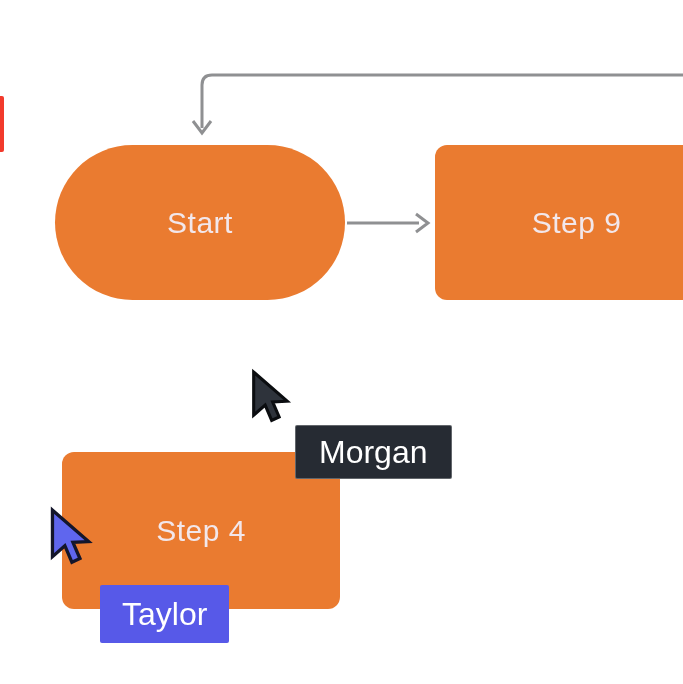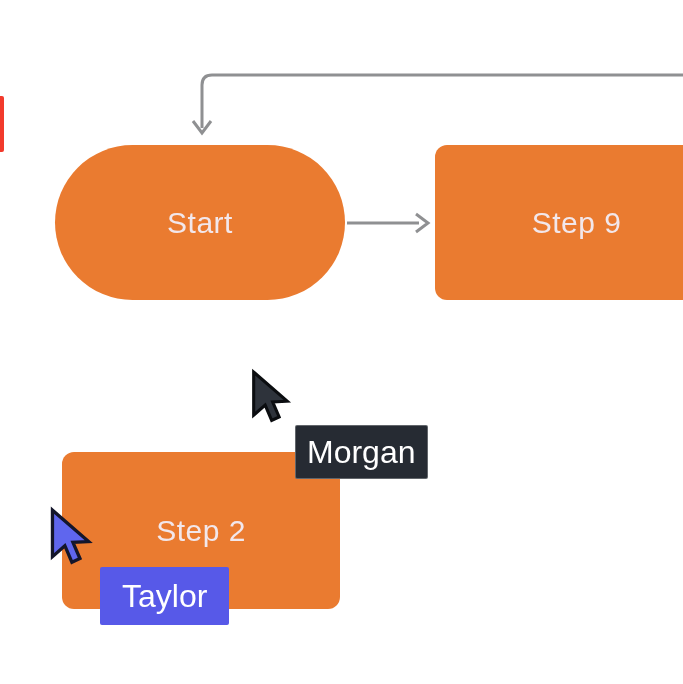--- a/index.html
+++ b/index.html
@@ -72,28 +72,28 @@
   .cursor-label {
     position: absolute;
     z-index: 6;
     font-size: 32px;
     white-space: nowrap;
     user-select: none;
   }
   #morgan-label {
     left: 295px; top: 425px;
     height: 54px; line-height: 52px;
-    padding: 0 11px;
+    padding: 0 23px;
     background: var(--morgan-bg, #262B33);
     color: var(--morgan-text, #ffffff);
     border: 1px solid rgba(255,255,255,0.28);
     border-radius: 2px;
   }
   #taylor-label {
-    left: 100px; top: 567px;
+    left: 100px; top: 585px;
     height: 58px; line-height: 58px;
     padding: 0 22px;
     background: var(--taylor-bg, #5759E8);
     color: var(--taylor-text, #ffffff);
     border-radius: 2px;
   }
 
   
   #edge-marker {
     position: absolute;
@@ -111,21 +111,21 @@
 
   <div class="node stadium" id="node-start">
     <span class="node-label">Start</span>
   </div>
 
   <div class="node rect" id="node-step1">
     <span class="node-label">Step 9</span>
   </div>
 
   <div class="node rect" id="node-step2">
-    <span class="node-label">Step 2</span>
+    <span class="node-label">Step 4</span>
   </div>
 
   <svg id="connector-layer" width="683" height="684" viewBox="0 0 683 684" aria-hidden="true">
     <path class="connector" d="M683 75 L212 75 Q202 75 202 85 L202 128"></path>
     <path class="arrowhead" d="M193 121 L202 133 L211 121"></path>
     <path class="connector" d="M347 223 L419 223"></path>
     <path class="arrowhead" d="M416 214 L428 223 L416 232"></path>
   </svg>
 
   <div id="edge-marker"></div>

